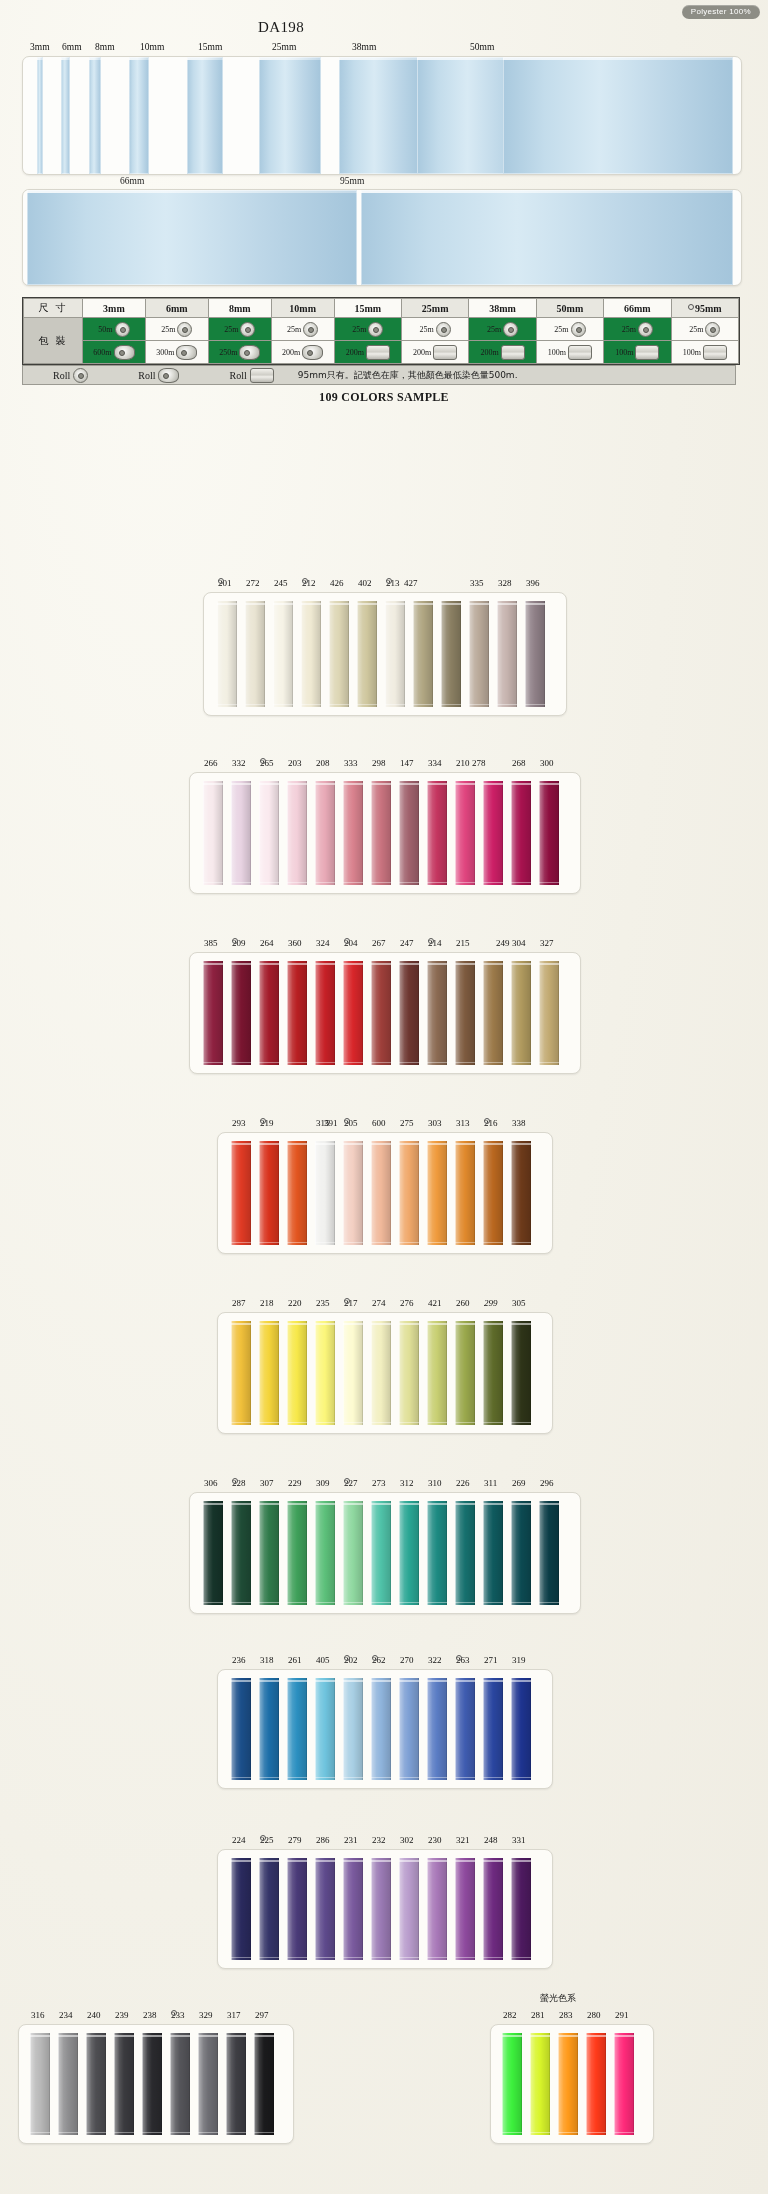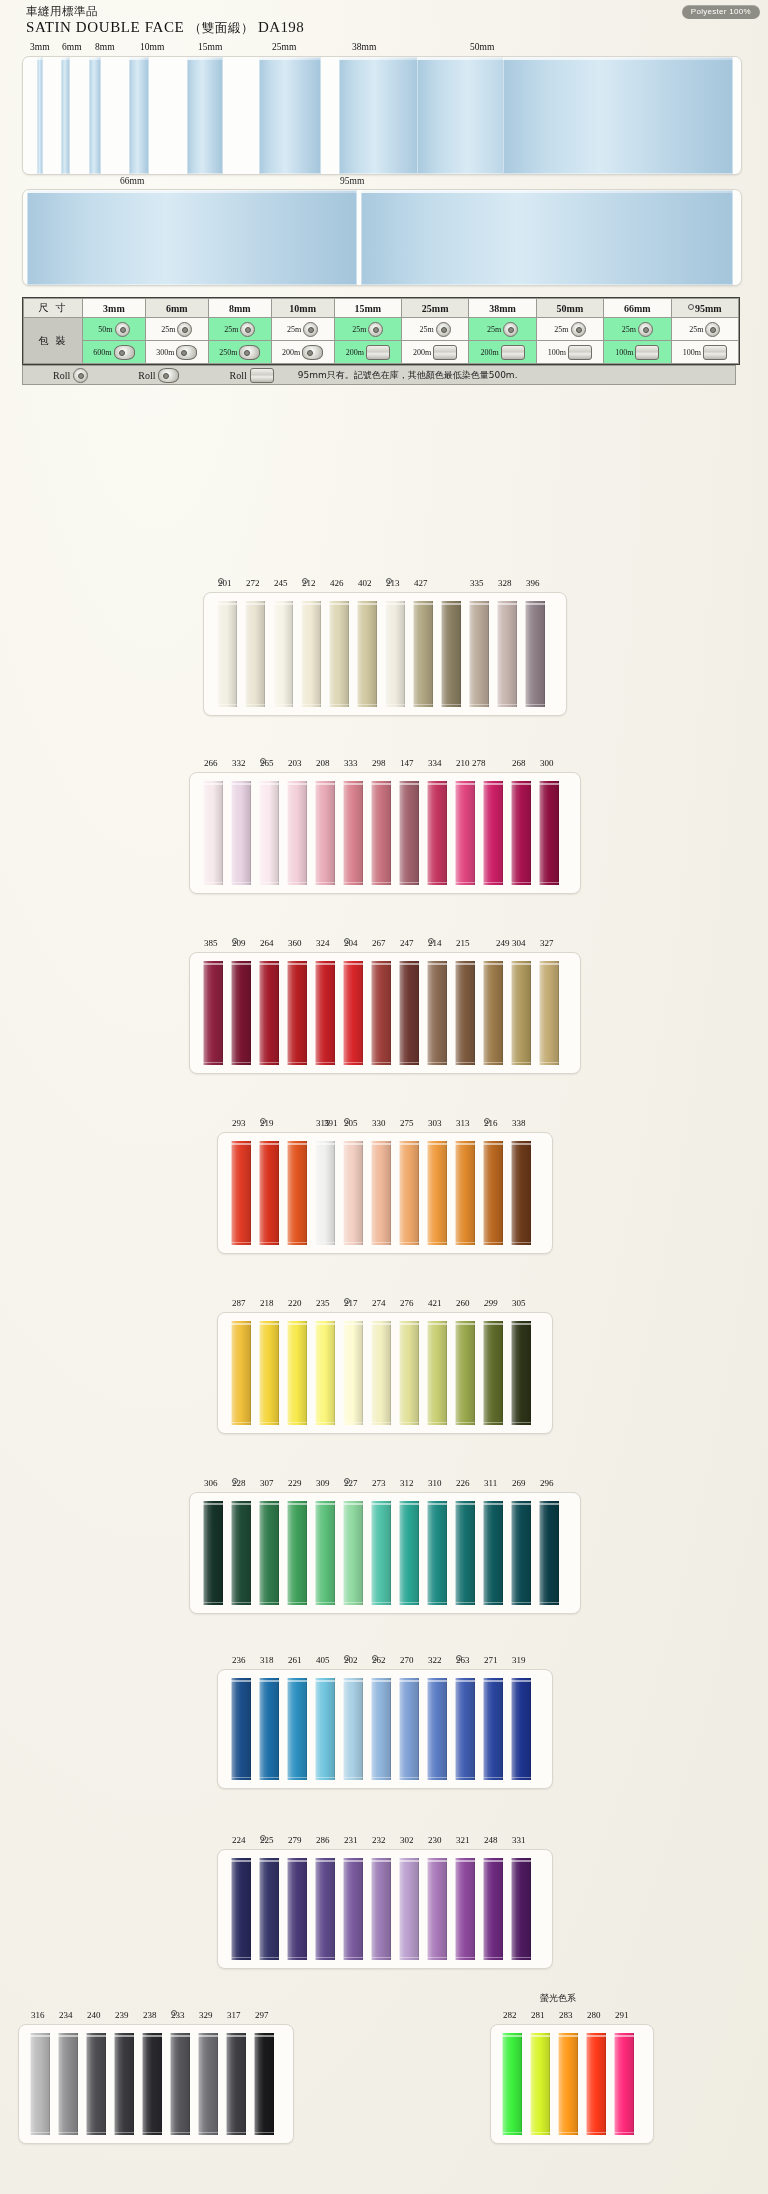--- a/index.html
+++ b/index.html
@@ -66,21 +66,21 @@
     border:1.5px solid #3e3e3a;background:#fbfaf6;
     font-family:"DejaVu Sans",sans-serif;
   }
   .spec table{border-collapse:collapse;width:100%;}
   .spec td{border:1px solid #9b9a92;text-align:center;font-size:9px;padding:0;vertical-align:middle;}
   .spec .rowhdr{width:58px;background:#c9c8c0;font-size:10px;letter-spacing:2px;color:#111;font-weight:400;}
   .spec .szc{height:18px;font-size:10px;font-family:"Liberation Serif",serif;font-weight:600;}
   .spec tr:nth-child(1) td:nth-child(odd){background:#e8e7e0;}
   .spec tr:nth-child(1) td:nth-child(even){background:#fbfaf6;}
   .spec .pk{height:22px;}
-  .spec .pk.alt{background:#86efac;}
+  .spec .pk.alt{background:#15803d;}
   .pkcell{display:flex;align-items:center;justify-content:center;gap:2px;}
   .mtxt{font-size:8px;font-family:"Liberation Serif",serif;}
   .spool{display:inline-block;width:13px;height:13px;border-radius:50%;
          background:radial-gradient(circle at 45% 40%,#fff 0%,#dcdcd6 45%,#a9a9a1 100%);
          border:1px solid #6f6f68;position:relative;}
   .spool::after{content:"";position:absolute;left:4px;top:4px;width:4px;height:4px;border-radius:50%;background:#8b8b83;border:1px solid #55554f;}
   .spool.dbl{width:19px;border-radius:40%;}
   .bigroll{display:inline-block;width:22px;height:13px;border-radius:3px;
            background:linear-gradient(180deg,#f2f1ec 0%,#cfcec7 45%,#eeede8 60%,#b9b8b1 100%);
            border:1px solid #6f6f68;}
@@ -127,24 +127,20 @@
     background:rgba(255,255,255,.40);
   }
 
   .fl-label{position:absolute;font-size:9px;font-family:"DejaVu Sans",sans-serif;}
 </style>
 </head>
 <body>
 
 <div class="page">
 
-  <div class="hdr">
-    <div class="cn">車縫用標準品</div>
-    <div class="en"><span>SATIN DOUBLE FACE</span> <span class="paren">（雙面緞）</span></div>
-  </div>
   <div class="code">DA198</div>
   <div class="poly">Polyester 100%</div>
 
   <div class="wlabels">
       <span style="left: 30px;">3mm</span>
       <span style="left: 62px;">6mm</span>
       <span style="left: 95px;">8mm</span>
       <span style="left: 140px;">10mm</span>
       <span style="left: 198px;">15mm</span>
       <span style="left: 272px;">25mm</span>
@@ -359,32 +355,33 @@
         <span>Roll</span>
         <span class="spool dbl"></span>
       </span>
     <span class="rl" style="margin-left:44px">
         <span>Roll</span>
         <span class="bigroll"></span>
       </span>
     <span class="txt">95mm只有。記號色在庫，其他顏色最低染色量500m.</span>
   </div>
 
+  <div class="cs-title">109 COLORS SAMPLE</div>
 
   <div id="color-rows-host">
       <div class="crow" style="left: 0px; top: 578px; width: 768px;">
         <div class="clabels">
           <span style="left: 218px;"><span class="dot"></span>201</span>
           <span style="left: 246px;">272</span>
           <span style="left: 274px;">245</span>
           <span style="left: 302px;"><span class="dot"></span>212</span>
           <span style="left: 330px;">426</span>
           <span style="left: 358px;">402</span>
           <span style="left: 386px;"><span class="dot"></span>213</span>
-          <span style="left: 414px;">427</span>
+          <span style="left: 404px;">427</span>
           <span style="left: 442px; margin-top: 36px;">326</span>
           <span style="left: 470px;">335</span>
           <span style="left: 498px;">328</span>
           <span style="left: 526px;">396</span>
         </div>
         <div class="cpanel" style="left: 203px; width: 362px; height: 122px;">
           <div class="swatch" style="left: 13px; width: 20px;">
             <div class="fill" style="background:#f2efe2"></div>
             <div class="gl"></div>
             <div class="edge"></div>
@@ -652,21 +649,21 @@
           </div>
         </div>
       </div>
       <div class="crow" style="left: 0px; top: 1118px; width: 768px;">
         <div class="clabels">
           <span style="left: 232px;">293</span>
           <span style="left: 260px;"><span class="dot"></span>219</span>
           <span style="left: 288px; margin-left: 36px;">391</span>
           <span style="left: 316px;">315</span>
           <span style="left: 344px;"><span class="dot"></span>205</span>
-          <span style="left: 372px;">330</span>
+          <span style="left: 372px;">600</span>
           <span style="left: 400px;">275</span>
           <span style="left: 428px;">303</span>
           <span style="left: 456px;">313</span>
           <span style="left: 484px;"><span class="dot"></span>216</span>
           <span style="left: 512px;">338</span>
         </div>
         <div class="cpanel" style="left: 217px; width: 334px; height: 120px;">
           <div class="swatch" style="left: 13px; width: 20px;">
             <div class="fill" style="background:#e03a24"></div>
             <div class="gl"></div>

